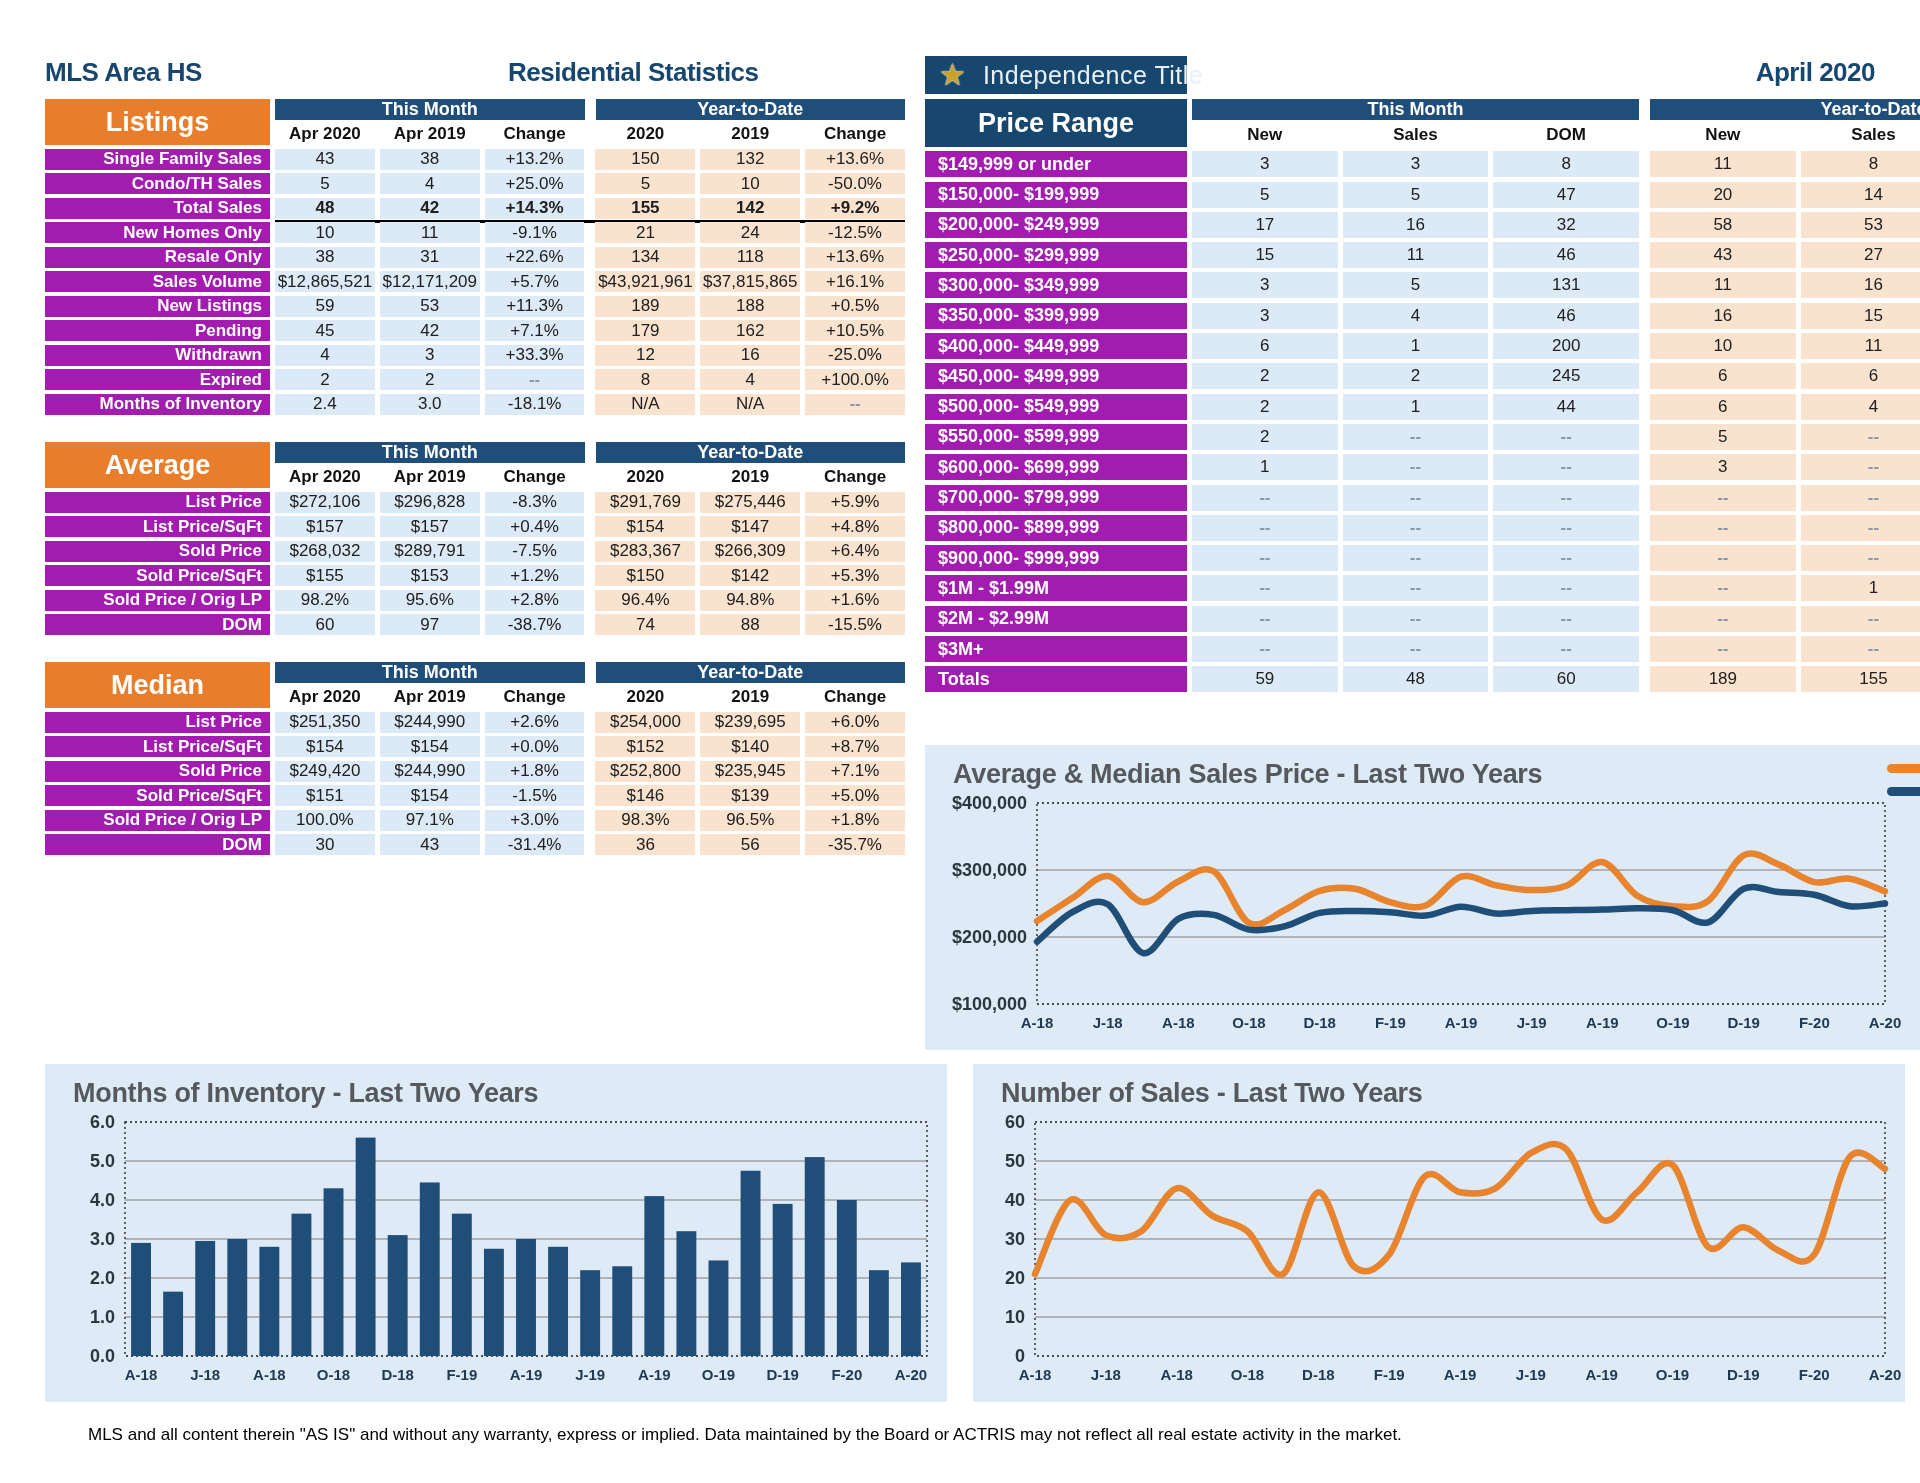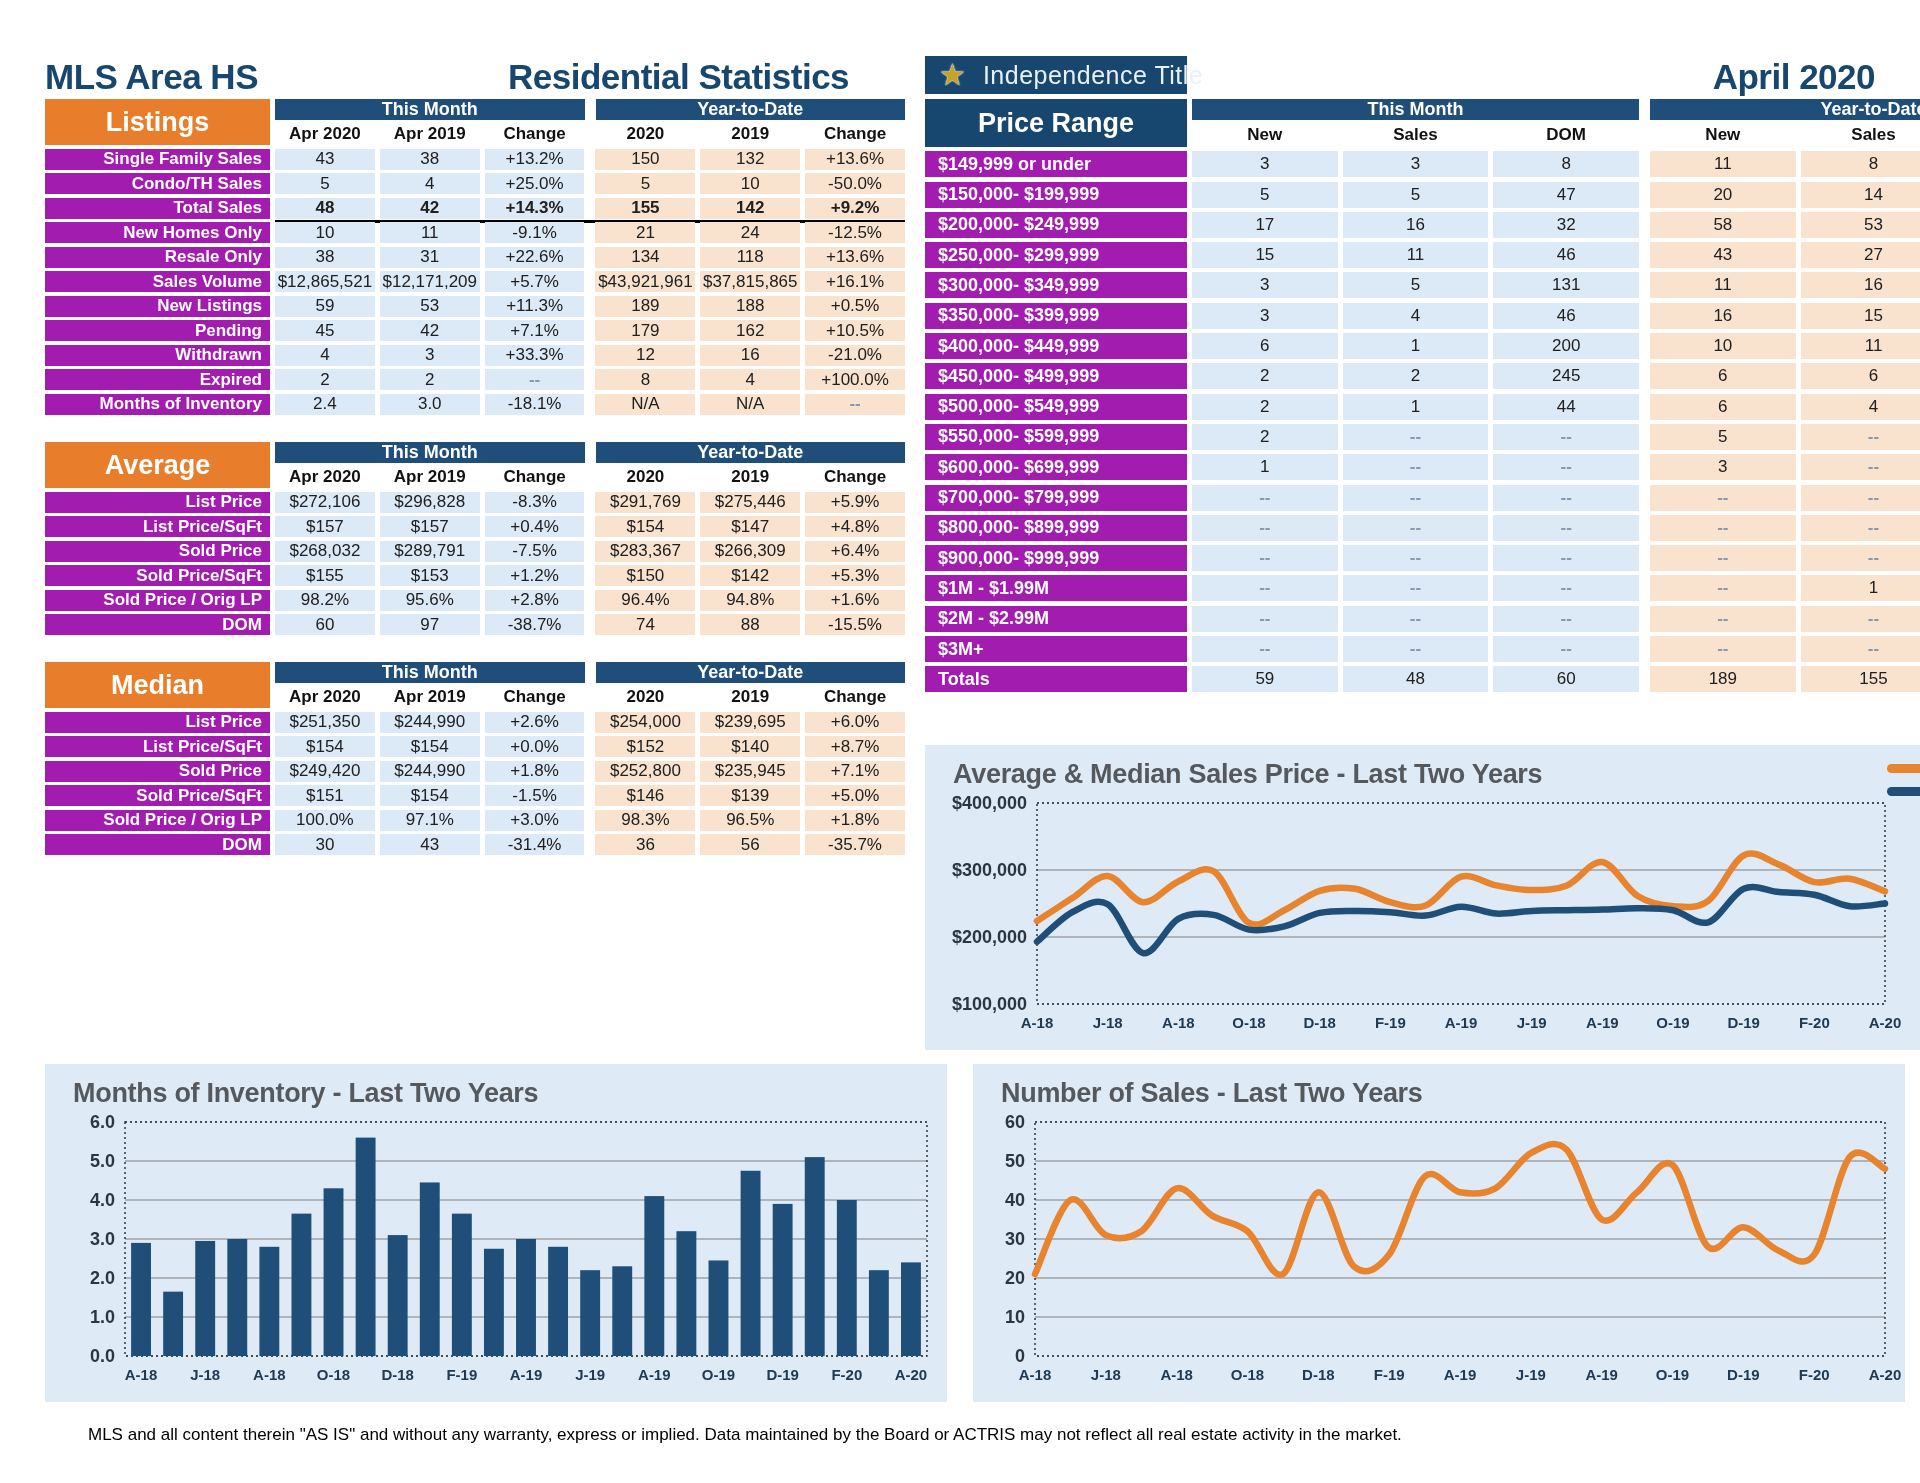--- a/index.html
+++ b/index.html
@@ -4,21 +4,21 @@
 <style>
   * { margin:0; padding:0; box-sizing:border-box; }
   html,body { background:#fff; }
   body {
     width:1920px; height:1483px; position:relative; overflow:hidden;
     font-family:"Liberation Sans", sans-serif; color:#202020;
   }
   .abs { position:absolute; }
 
   
-  .big-title { font-size:35px; font-weight:bold; color:#17466F; letter-spacing:-0.5px; }
+  .big-title { font-size:26px; font-weight:bold; color:#17466F; letter-spacing:-0.5px; }
   #logo {
     left:925px; top:56px; width:262px; height:38px; background:#17466F;
     display:flex; align-items:center; padding:0 10px 0 14px;
   }
   #logo .star { color:#C9A227; font-size:30px; line-height:30px;
     text-shadow:0 0 2px #fff, 0 0 1px #fff; margin-right:8px; }
   #logo .bar { width:2px; height:30px; background:#A98A45; margin-right:9px; }
   #logo .logo-text { color:#E9F1F8; font-size:25px; letter-spacing:0.5px; white-space:nowrap; }
 
   
@@ -193,21 +193,21 @@
       </div>
     </div>
     <div class="srow">
       <div class="lbl">Withdrawn</div>
       <div class="cells">
         <div class="cell tm">4</div>
         <div class="cell tm">3</div>
         <div class="cell tm">+33.3%</div>
         <div class="cell ytd g4">12</div>
         <div class="cell ytd">16</div>
-        <div class="cell ytd">-21.0%</div>
+        <div class="cell ytd">-25.0%</div>
       </div>
     </div>
     <div class="srow">
       <div class="lbl">Expired</div>
       <div class="cells">
         <div class="cell tm">2</div>
         <div class="cell tm">2</div>
         <div class="cell tm dash">--</div>
         <div class="cell ytd g4">8</div>
         <div class="cell ytd">4</div>

